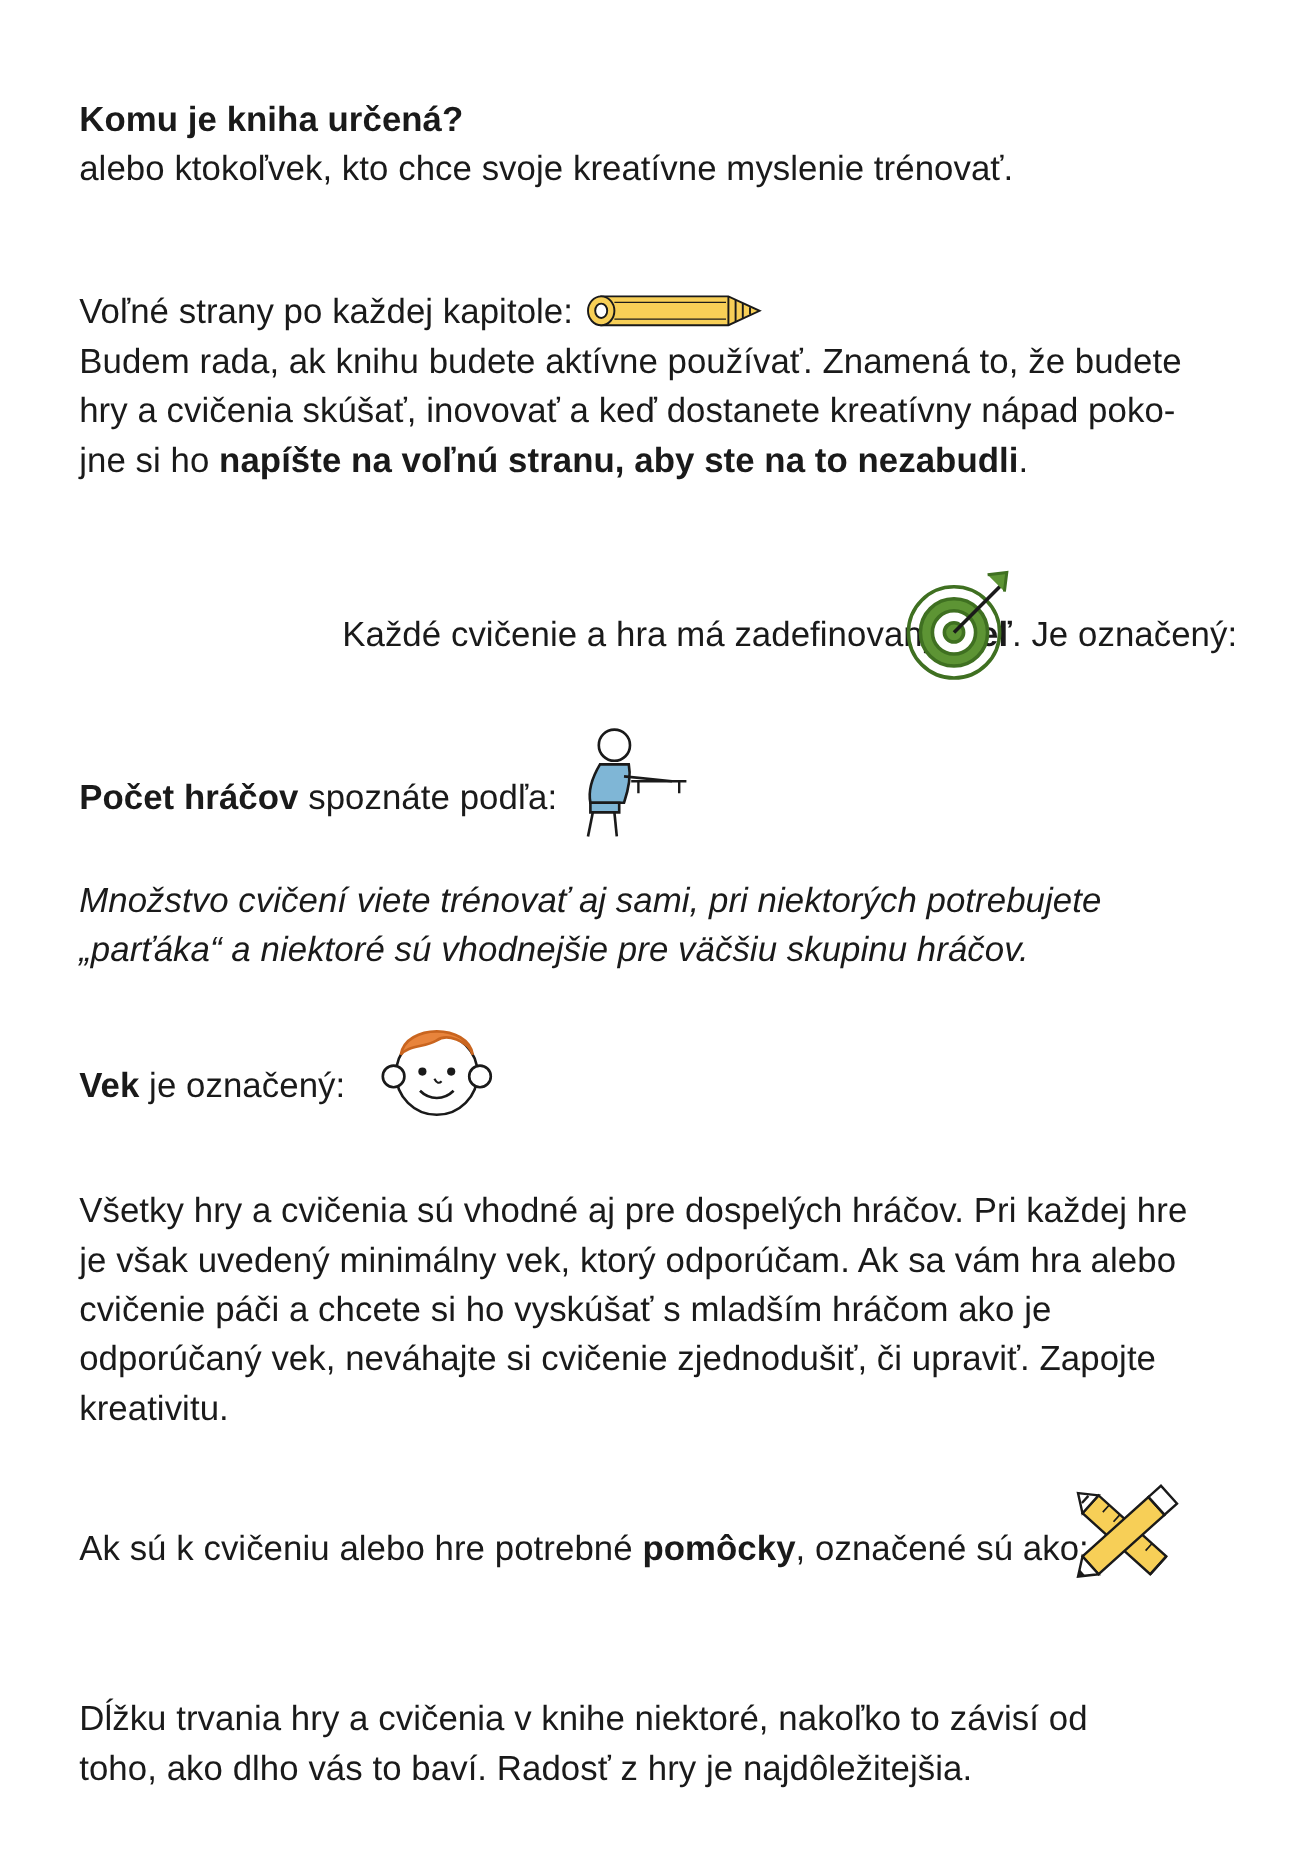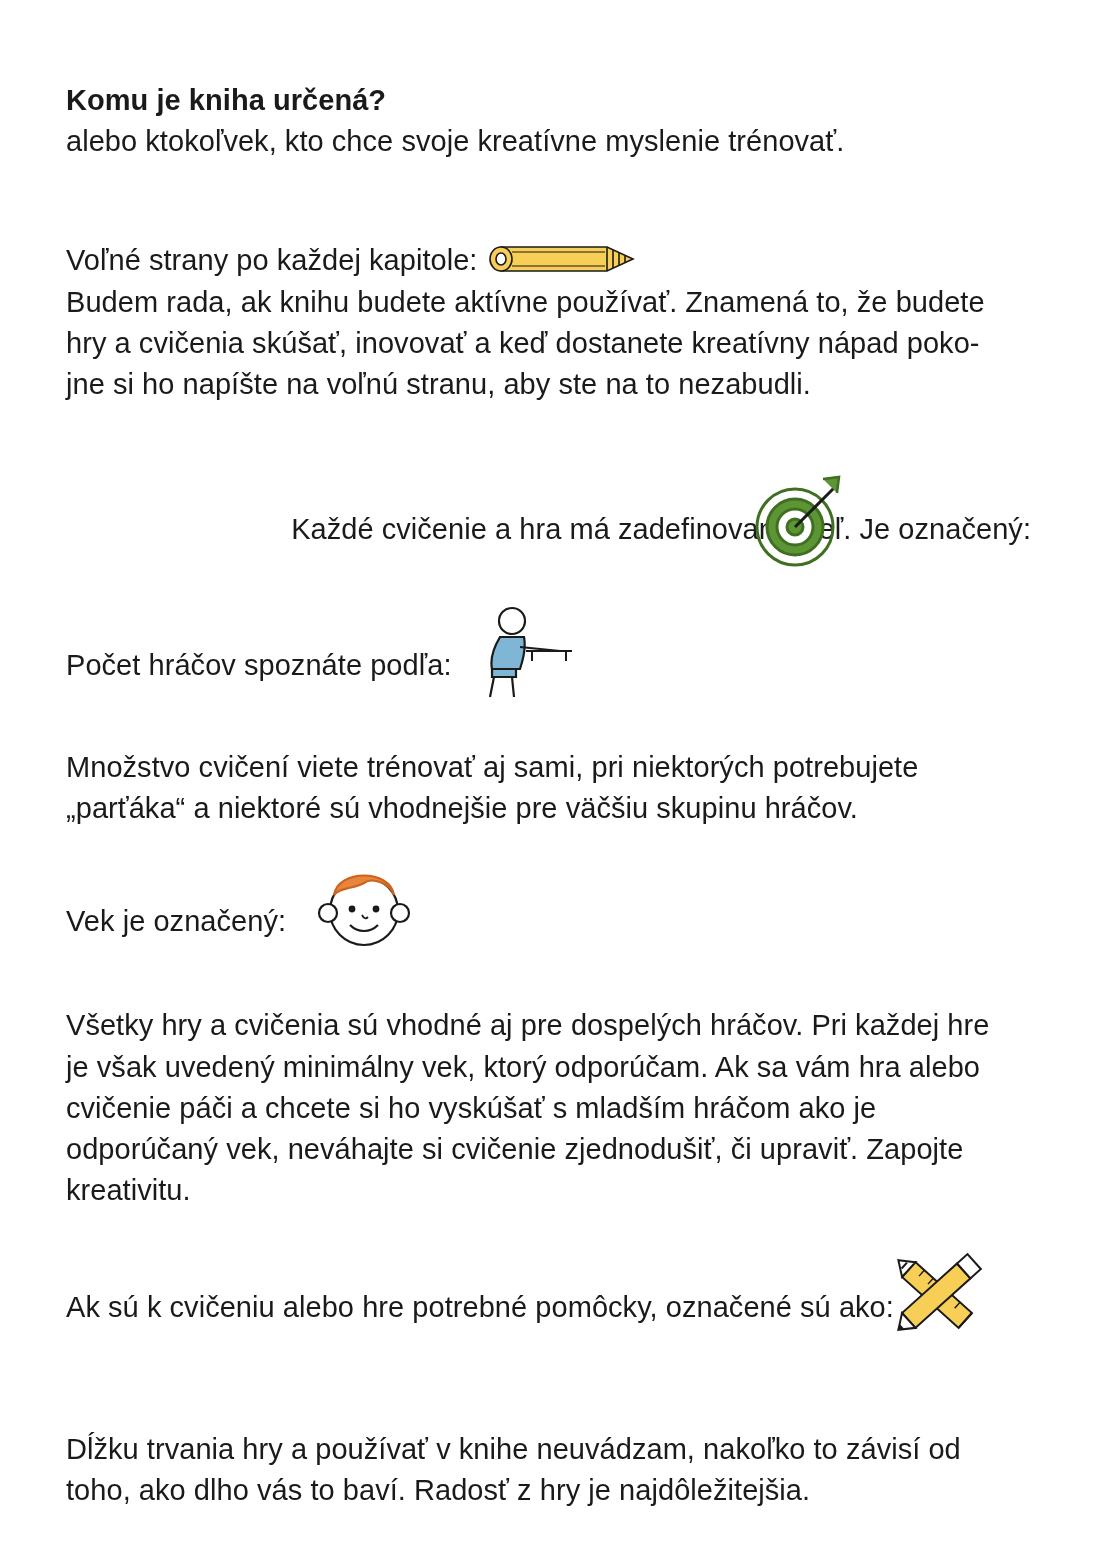--- a/index.html
+++ b/index.html
@@ -32,41 +32,42 @@
   }
   .block {
     font-size: 29px;
     line-height: 1.42;
     letter-spacing: 0.05px;
   }
   .b-heading {
     font-weight: bold;
   }
   .bold {
-    font-weight: normal;
+    font-weight: bold;
   }
   .s-komu {
     margin-top: 80px;
   }
   .s-volne {
     margin-top: 78px;
   }
   .s-ciel {
     margin-top: 104px;
     position: relative;
     min-height: 62px;
     text-align: right;
   }
   .s-pocet {
     margin-top: 74px;
     position: relative;
     min-height: 60px;
   }
   .s-mnozstvo {
-    margin-top: 42px;
+    margin-top: 26px;
+    font-style: italic;
   }
   .s-vek {
     margin-top: 72px;
     position: relative;
     min-height: 60px;
   }
   .s-vsetky {
     margin-top: 44px;
   }
   .s-pomocky {
@@ -240,17 +241,17 @@
             <path d="M9 47 L4 50 L9 53 Z" fill="#1a1a1a" stroke="none"></path>
             <path d="M92 40 L92 60"></path>
             <rect x="92" y="40" width="14" height="20" fill="#ffffff"></rect>
           </g>
         </g>
       </svg>
     </span>
   </div>
 
   <div class="block s-dlzka">
-    <div>Dĺžku trvania hry a používať v knihe neuvádzam, nakoľko to závisí od</div>
+    <div>Dĺžku trvania hry a cvičenia v knihe niektoré, nakoľko to závisí od</div>
     <div>toho, ako dlho vás to baví. Radosť z hry je najdôležitejšia.</div>
   </div>
 
 </div>
 
 </body></html>

